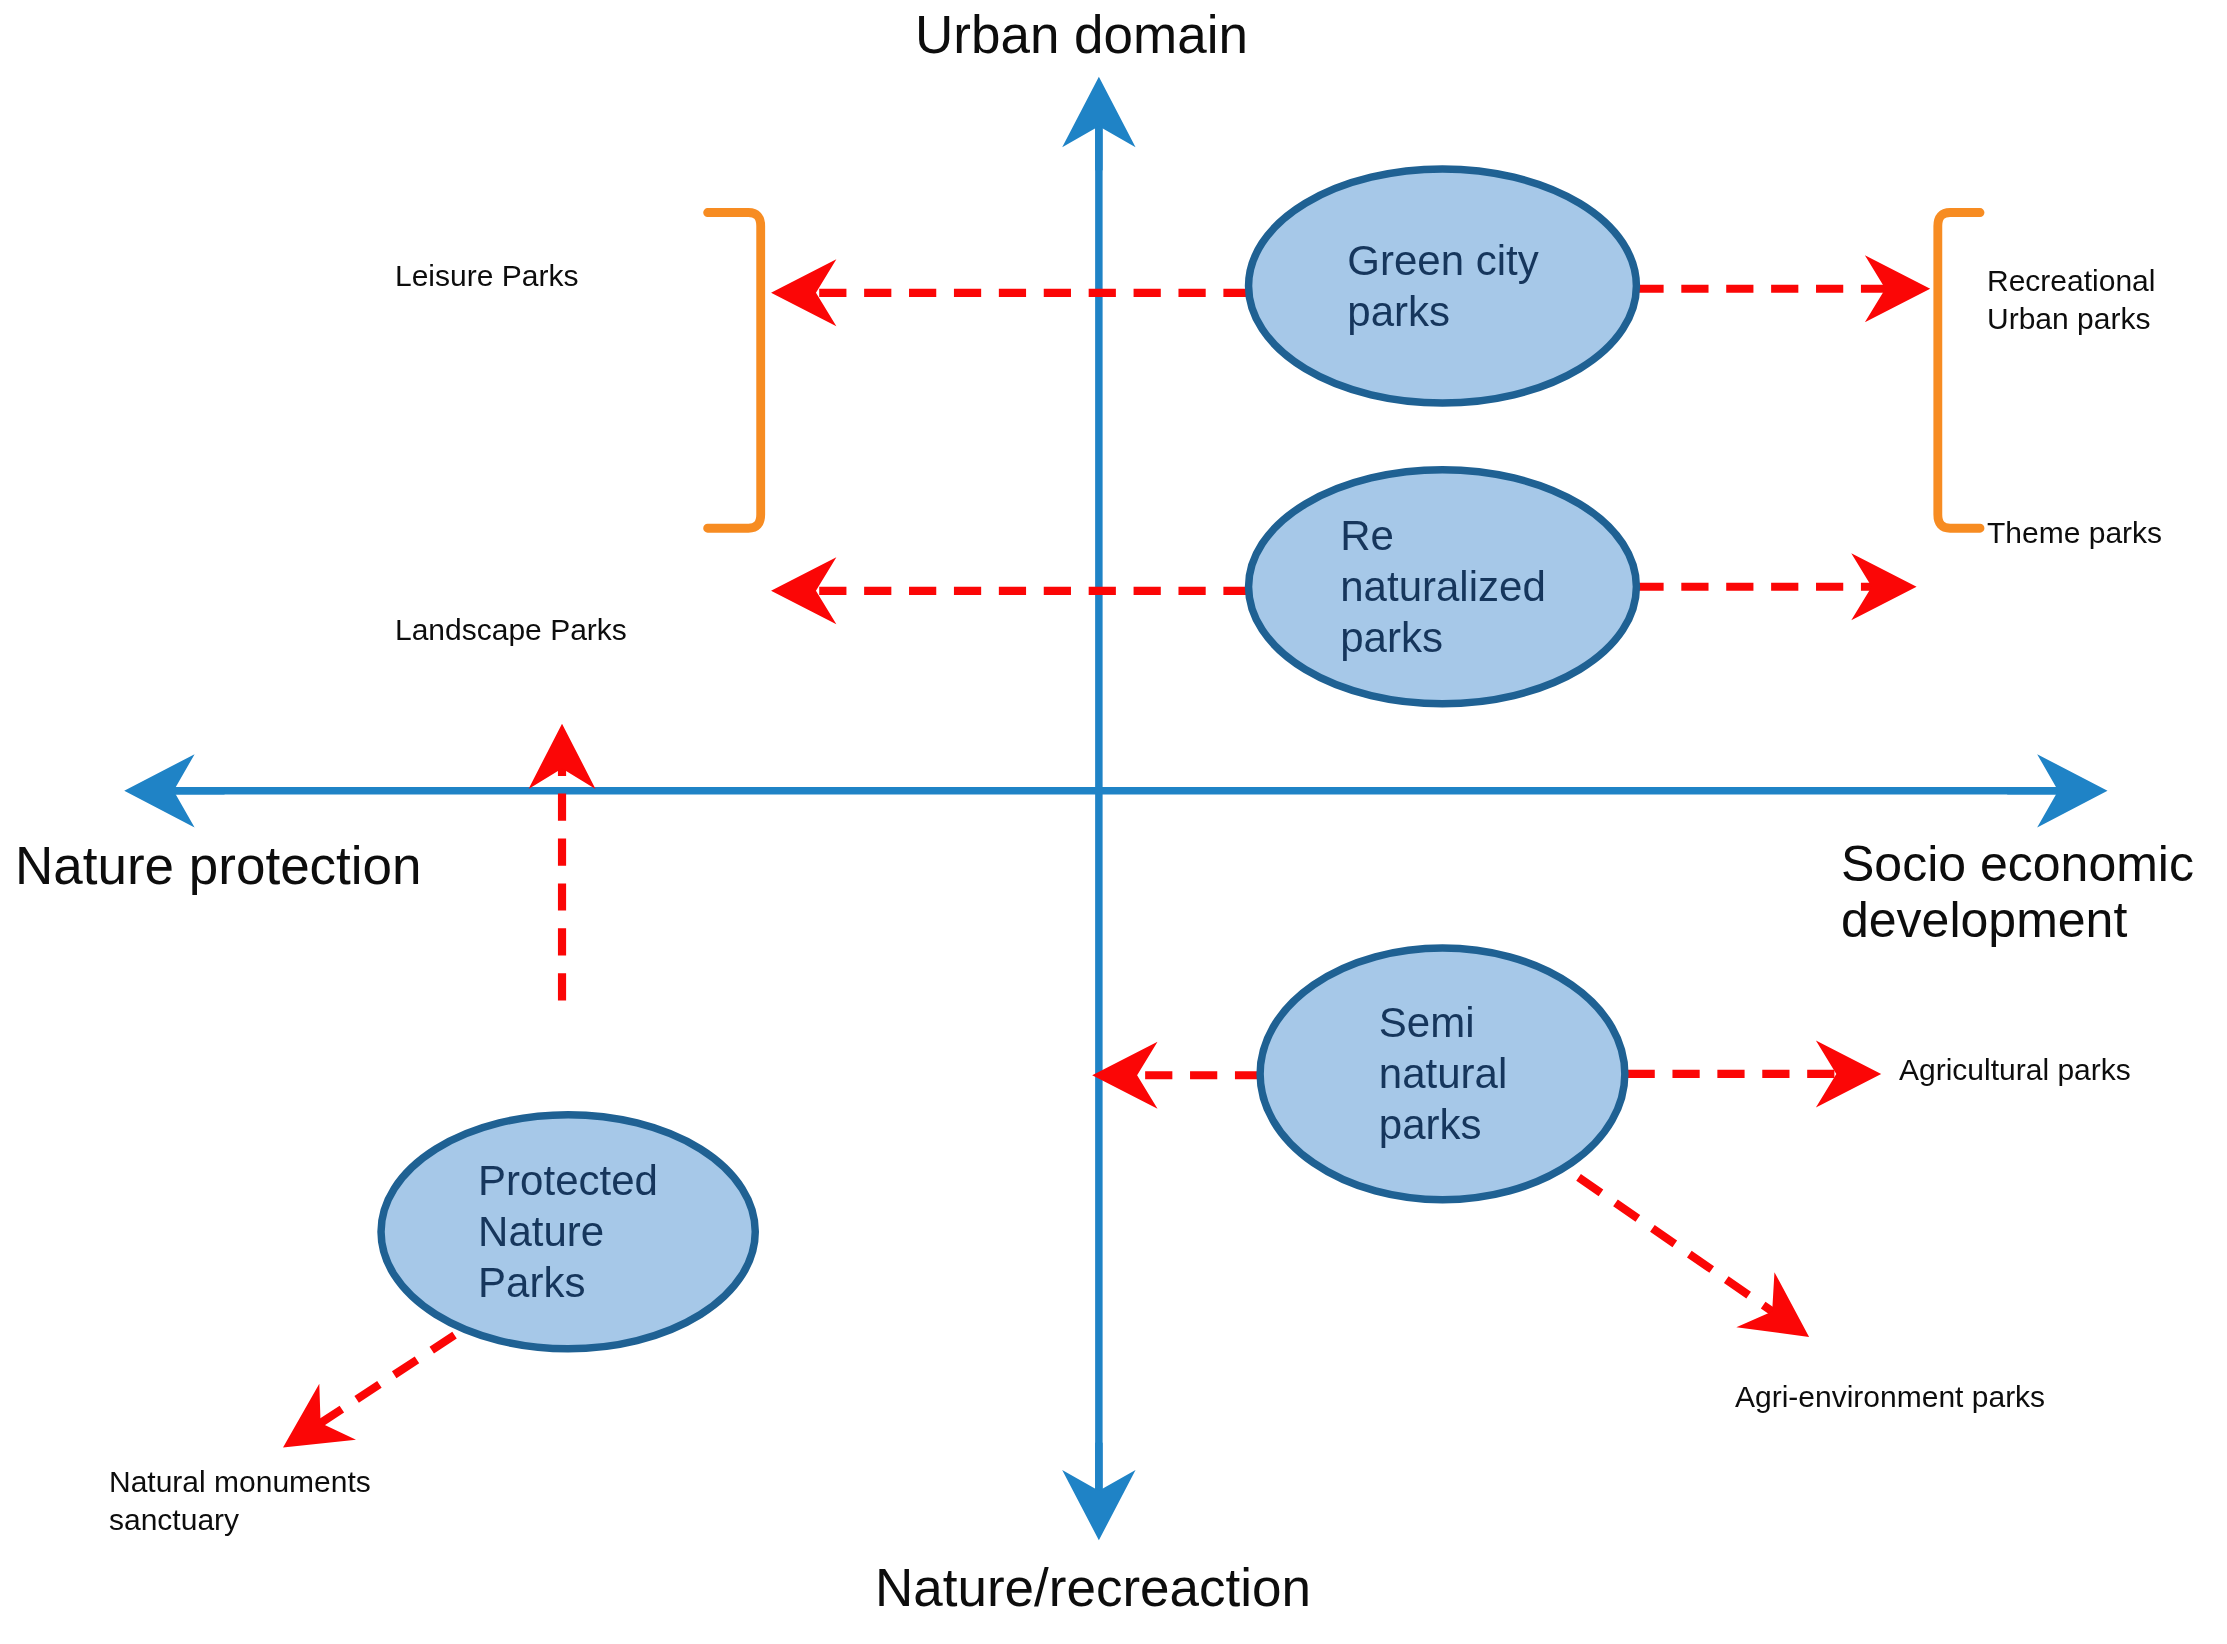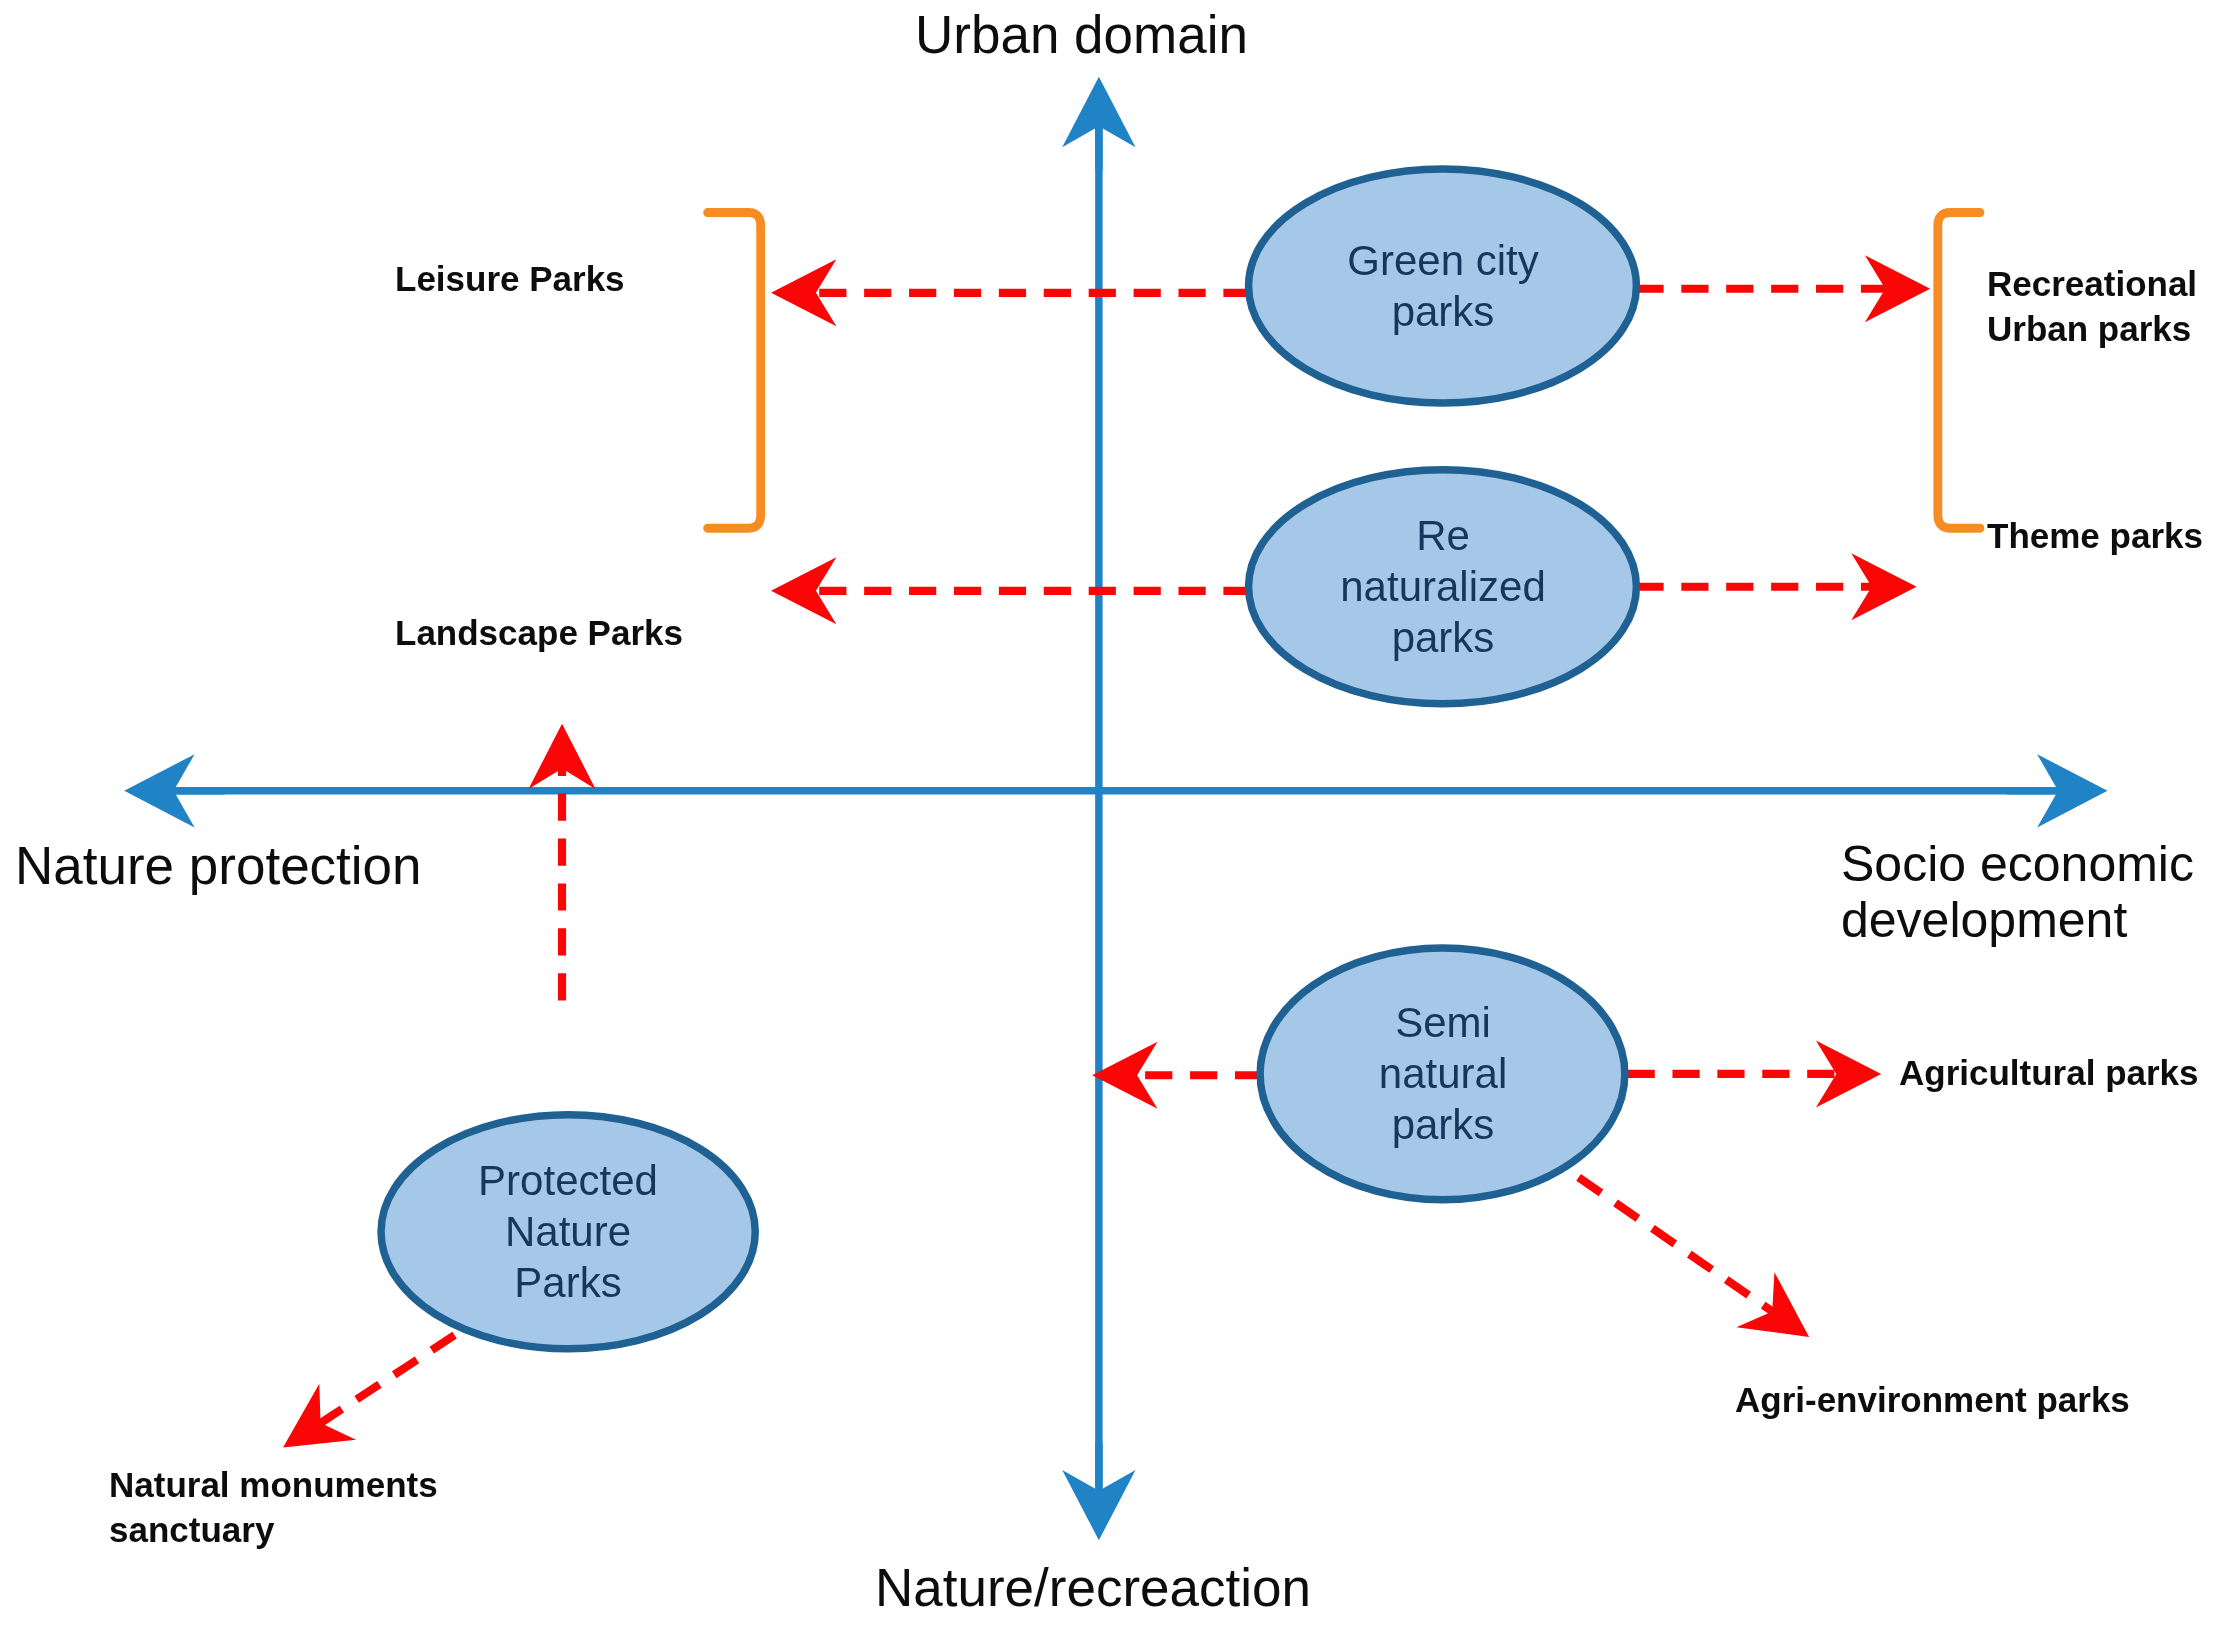--- a/index.html
+++ b/index.html
@@ -13,35 +13,35 @@
   .axis-label{
     position:absolute;color:#0d0d0d;font-weight:400;
     line-height:1.12;white-space:pre-line;
   }
   #lbl-urban{font-size:53px;left:915px;top:5.4px;}
   #lbl-nature-protection{font-size:53px;left:15px;top:836px;}
   #lbl-socio{font-size:50px;left:1841px;top:836px;width:368px;}
   #lbl-wilderness{font-size:53px;left:875px;top:1558px;}
 
   .side-label{
-    position:absolute;color:#0d0d0d;font-weight:700;font-size:35px;
+    position:absolute;color:#0d0d0d;font-weight:400;font-size:30px;
     line-height:1.28;white-space:pre-line;
   }
   #lbl-leisure{left:395px;top:257px;}
   #lbl-biodiv{left:395px;top:455px;}
   #lbl-landscape{left:395px;top:611px;}
   #lbl-recr-urban{left:1987px;top:262px;}
   #lbl-theme{left:1987px;top:514px;}
   #lbl-agricultural{left:1899px;top:1051px;}
   #lbl-agrienv{left:1735px;top:1378px;}
   #lbl-natmon{left:109px;top:1463px;}
 
   .ellipse-label{
     position:absolute;color:#16365c;font-weight:400;font-size:42px;
-    line-height:1.22;text-align:center;white-space:pre-line;
+    line-height:1.22;white-space:pre-line;
     transform:translate(-50%,-50%);pointer-events:none;
   }
 </style>
 </head>
 <body>
 
 <div id="stage">
 
   <svg class="layer" viewBox="0 0 3273 2417">
     <defs>

